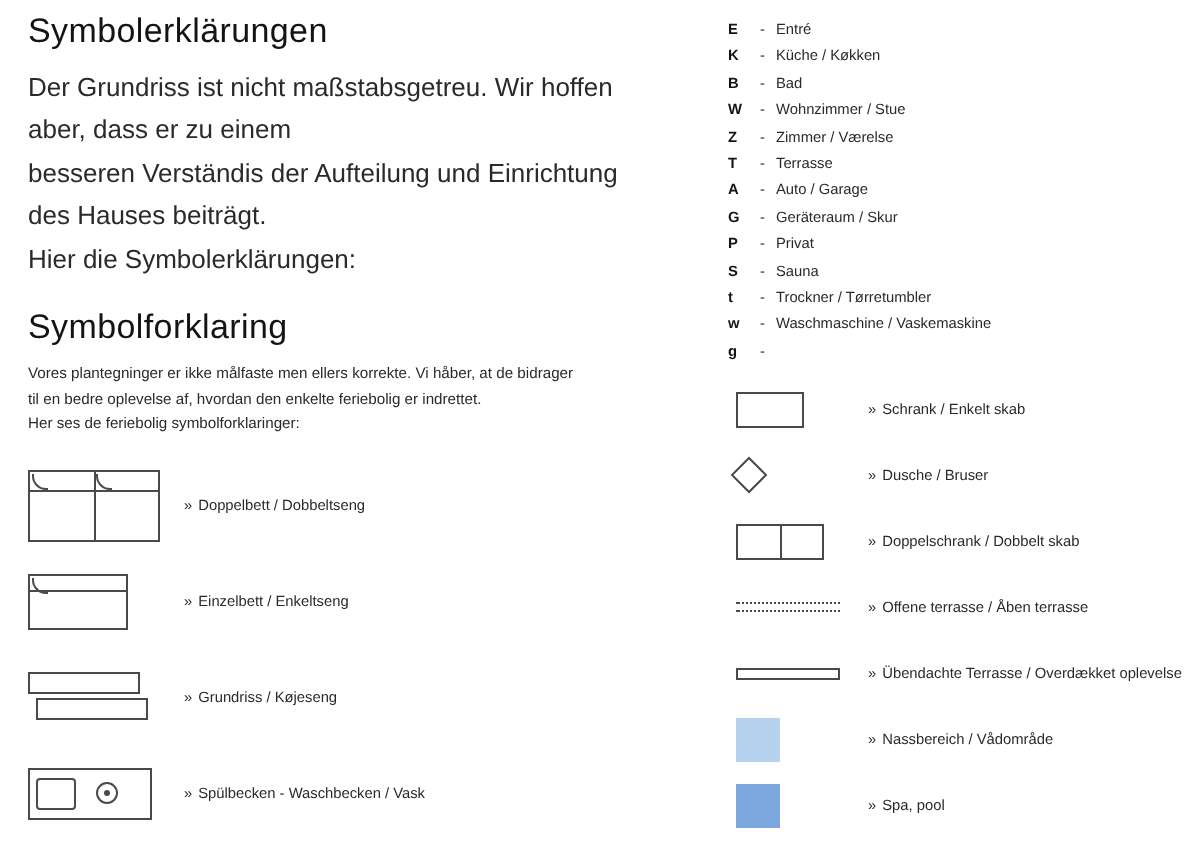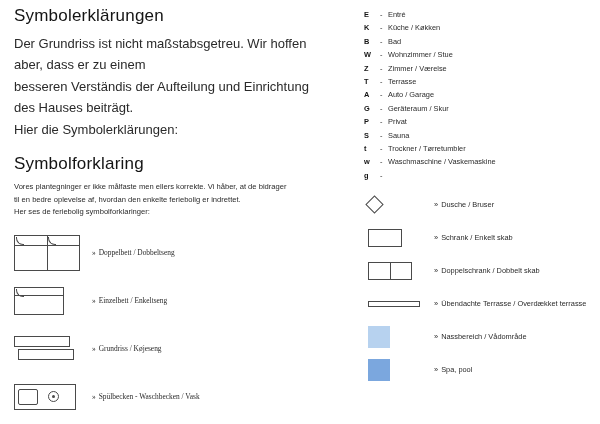--- a/index.html
+++ b/index.html
@@ -67,21 +67,20 @@
     flex: 0 0 72px;
     display: flex;
     align-items: center;
     justify-content: flex-start;
   }
   .sym-label {
     font-size: 7.4px;
     color: #2a2a2a;
     white-space: nowrap;
     padding-left: 6px;
-    font-family: Liberation Serif, serif;
   }
   .arrow {
     display: inline-block;
     margin-right: 3px;
   }
   
   .bed {
     position: relative;
     border: 1px solid #4a4a4a;
     background: #fff;
@@ -461,52 +460,60 @@
         <span class="abbrev-dash">-</span>
       </div>
 
     </div>
   </div>
 
   <div class="rsym-list">
 
     <div class="rsym-row">
       <div class="rsym-box">
+        <div class="closet"></div>
+      </div>
+      <div class="rsym-label">
+        <span class="arrow">»</span><span>Schrank / Enkelt skab</span>
+      </div>
+    </div>
+
+    <div class="rsym-row">
+      <div class="rsym-box">
         <div class="shower"></div>
       </div>
       <div class="rsym-label">
         <span class="arrow">»</span><span>Dusche / Bruser</span>
       </div>
     </div>
 
     <div class="rsym-row">
       <div class="rsym-box">
-        <div class="closet"></div>
-      </div>
-      <div class="rsym-label">
-        <span class="arrow">»</span><span>Schrank / Enkelt skab</span>
-      </div>
-    </div>
-
-    <div class="rsym-row">
-      <div class="rsym-box">
         <div class="closet-double"></div>
       </div>
       <div class="rsym-label">
         <span class="arrow">»</span><span>Doppelschrank / Dobbelt skab</span>
       </div>
     </div>
 
+    <div class="rsym-row">
+      <div class="rsym-box">
+        <div class="terrace-open"></div>
+      </div>
+      <div class="rsym-label">
+        <span class="arrow">»</span><span>Offene terrasse / Åben terrasse</span>
+      </div>
+    </div>
 
     <div class="rsym-row">
       <div class="rsym-box">
         <div class="terrace-covered"></div>
       </div>
       <div class="rsym-label">
-        <span class="arrow">»</span><span>Übendachte Terrasse / Overdækket terrasse</span>
+        <span class="arrow">»</span><span>Übendachte Terrasse / Overdækket oplevelse</span>
       </div>
     </div>
 
     <div class="rsym-row">
       <div class="rsym-box">
         <div class="swatch" id="sw-wet" style="background: rgb(183, 210, 239);"></div>
       </div>
       <div class="rsym-label">
         <span class="arrow">»</span><span>Nassbereich / Vådområde</span>
       </div>

